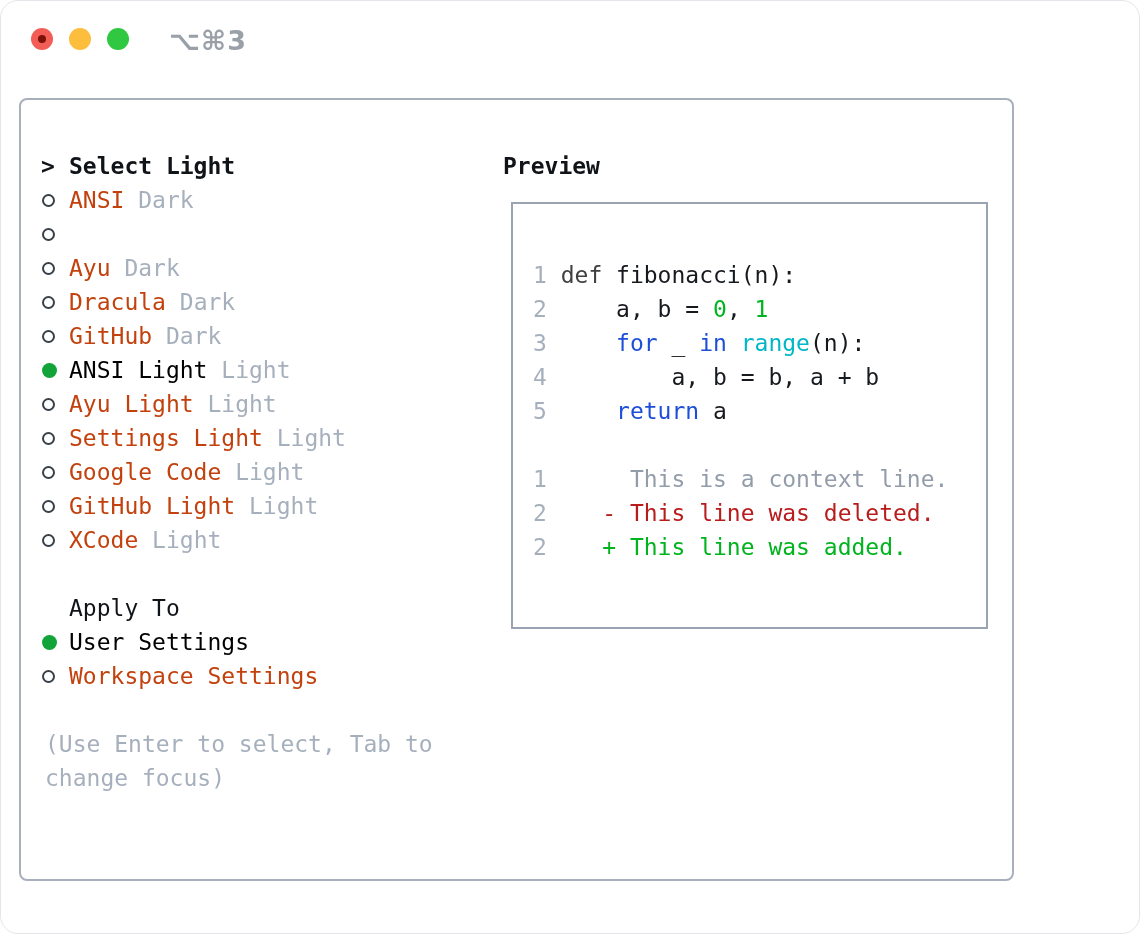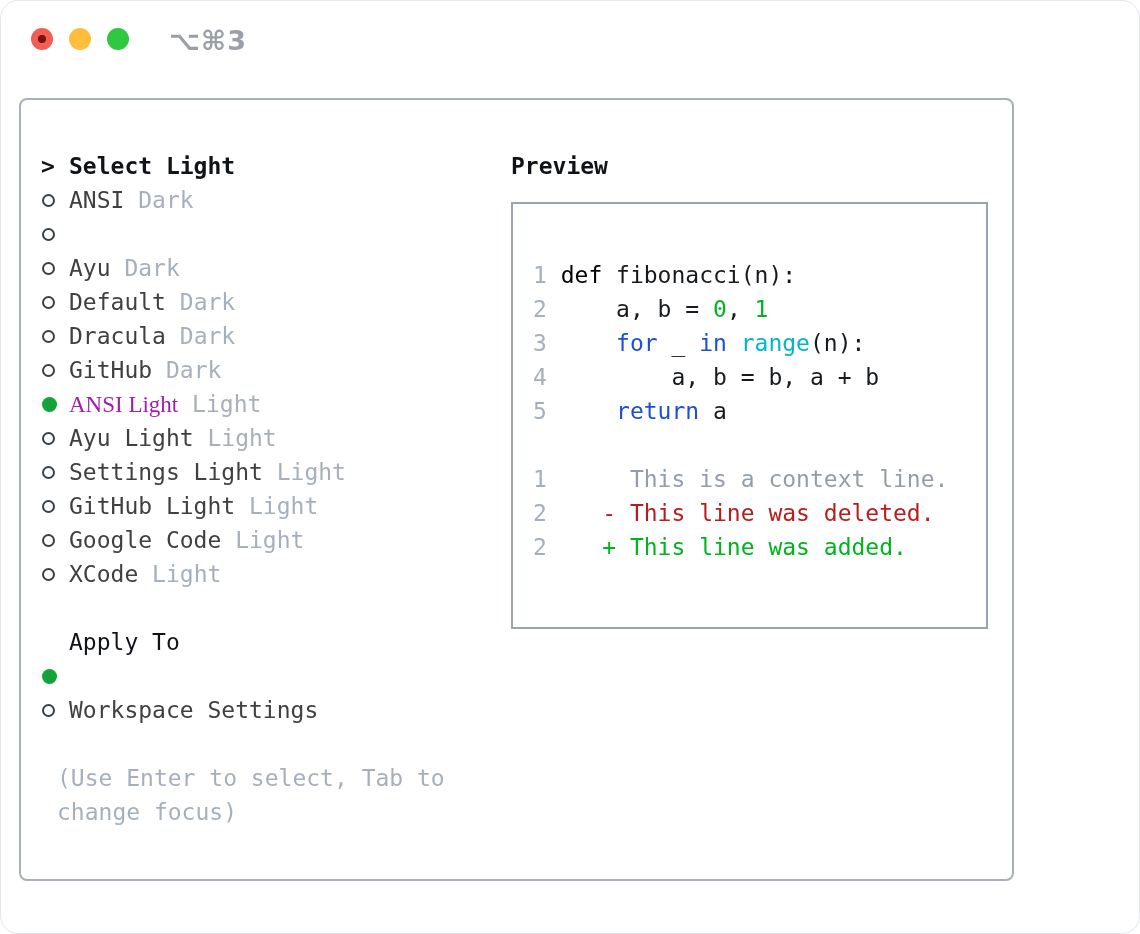--- a/index.html
+++ b/index.html
@@ -45,34 +45,34 @@
     width:28px; flex:0 0 28px; display:flex; align-items:center;
   }
   .radio {
     width:13px; height:13px; border-radius:50%;
     border:2px solid #3a4048; margin-left:1px;
   }
   .radio.on { border:none; width:15px; height:15px; background:#12a438; }
   .prompt { font-weight:bold; color:#101418; }
   .row .label { white-space:pre; }
   .row.title-row .label { font-weight:bold; color:#101418; }
-  .nm { color:#404040; }
-  .row.selected .nm { color:#a21caf;font-family:Liberation Serif, serif; }
+  .nm { color:#c2410c; }
+  .row.selected .nm { color:#000000; }
   .tag { color:#a6b0bd; padding-left:1ch; }
   .spacer { height:34px; }
   .subhead { color:#101418; }
   .hint {
-    margin-left:16px; width:440px; color:#a6b0bd;
+    margin-left:4px; width:440px; color:#a6b0bd;
     font-size:23px; line-height:34px;
   }
 
   
   .preview-title {
     position:absolute; left:482px; top:49px; height:34px; line-height:34px;
-    font-size:23px; font-weight:bold; color:#101418;margin-left:8px;
+    font-size:23px; font-weight:bold; color:#101418;
   }
   .preview-box {
     position:absolute; left:490px; top:102px; width:477px; height:427px;
     border:2px solid #9aa3b1; background:#ffffff;
     padding:54px 0 0 20px; overflow:hidden;
   }
   .cl { height:34px; line-height:34px; font-size:23px; white-space:pre; }
   .cl .ln { display:inline-block; width:1ch; text-align:right; }
   .cl .ct { padding-left:1ch; }
 </style>
@@ -115,26 +115,20 @@
           <div class="row">
             <span class="marker">
               <span class="radio"></span>
             </span>
             <span class="label"><span class="nm">Ayu</span><span class="tag">Dark</span></span>
           </div>
           <div class="row">
             <span class="marker">
               <span class="radio"></span>
             </span>
-            <span class="label"><span class="nm">Default</span><span class="tag">Dark</span></span>
-          </div>
-          <div class="row">
-            <span class="marker">
-              <span class="radio"></span>
-            </span>
             <span class="label"><span class="nm">Dracula</span><span class="tag">Dark</span></span>
           </div>
           <div class="row">
             <span class="marker">
               <span class="radio"></span>
             </span>
             <span class="label"><span class="nm">GitHub</span><span class="tag">Dark</span></span>
           </div>
           <div class="row selected">
             <span class="marker">
@@ -151,27 +145,27 @@
           <div class="row">
             <span class="marker">
               <span class="radio"></span>
             </span>
             <span class="label"><span class="nm">Settings Light</span><span class="tag">Light</span></span>
           </div>
           <div class="row">
             <span class="marker">
               <span class="radio"></span>
             </span>
+            <span class="label"><span class="nm">Google Code</span><span class="tag">Light</span></span>
+          </div>
+          <div class="row">
+            <span class="marker">
+              <span class="radio"></span>
+            </span>
             <span class="label"><span class="nm">GitHub Light</span><span class="tag">Light</span></span>
-          </div>
-          <div class="row">
-            <span class="marker">
-              <span class="radio"></span>
-            </span>
-            <span class="label"><span class="nm">Google Code</span><span class="tag">Light</span></span>
           </div>
           <div class="row">
             <span class="marker">
               <span class="radio"></span>
             </span>
             <span class="label"><span class="nm">XCode</span><span class="tag">Light</span></span>
           </div>
         </div>
 
       <div class="spacer"></div>
@@ -179,39 +173,40 @@
       <div class="row">
         <span class="marker"></span>
         <span class="label subhead">Apply To</span>
       </div>
 
       <div id="apply-list">
           <div class="row selected">
             <span class="marker">
               <span class="radio on"></span>
             </span>
+            <span class="label"><span class="nm">User Settings</span></span>
           </div>
           <div class="row">
             <span class="marker">
               <span class="radio"></span>
             </span>
             <span class="label"><span class="nm">Workspace Settings</span></span>
           </div>
         </div>
 
       <div class="spacer"></div>
 
       <div class="hint">(Use Enter to select, Tab to change focus)</div>
     </div>
 
     <div class="preview-title">Preview</div>
 
     <div class="preview-box">
       <div id="code-lines">
-          <div class="cl"><span class="ln" style="color: rgb(166, 176, 189);">1</span><span class="ct"><span style="color: #000000;">def</span><span style="color: rgb(22, 25, 29);"> fibonacci(n):</span></span></div>
+          <div class="cl"><span class="ln" style="color: rgb(166, 176, 189);">1</span><span class="ct"><span style="color: #404040;">def</span><span style="color: rgb(22, 25, 29);"> fibonacci(n):</span></span></div>
           <div class="cl"><span class="ln" style="color: rgb(166, 176, 189);">2</span><span class="ct"><span style="color: rgb(22, 25, 29);">    a, b = </span><span style="color: rgb(0, 180, 30);">0</span><span style="color: rgb(22, 25, 29);">, </span><span style="color: rgb(0, 180, 30);">1</span></span></div>
           <div class="cl"><span class="ln" style="color: rgb(166, 176, 189);">3</span><span class="ct"><span style="color: rgb(22, 25, 29);">    </span><span style="color: rgb(29, 78, 216);">for</span><span style="color: rgb(22, 25, 29);"> _ </span><span style="color: rgb(29, 78, 216);">in</span><span style="color: rgb(22, 25, 29);"> </span><span style="color: rgb(0, 183, 201);">range</span><span style="color: rgb(22, 25, 29);">(n):</span></span></div>
           <div class="cl"><span class="ln" style="color: rgb(166, 176, 189);">4</span><span class="ct"><span style="color: rgb(22, 25, 29);">        a, b = b, a + b</span></span></div>
           <div class="cl"><span class="ln" style="color: rgb(166, 176, 189);">5</span><span class="ct"><span style="color: rgb(22, 25, 29);">    </span><span style="color: rgb(29, 78, 216); margin-top: 32px;">return</span><span style="color: rgb(22, 25, 29);"> a</span></span></div>
           <div class="cl"><span class="ln" style="color: rgb(166, 176, 189);"></span><span class="ct"></span></div>
           <div class="cl"><span class="ln" style="color: rgb(166, 176, 189);">1</span><span class="ct"><span style="color: rgb(147, 157, 170);">     This is a context line.</span></span></div>
           <div class="cl"><span class="ln" style="color: rgb(166, 176, 189);">2</span><span class="ct"><span style="color: #b91c1c;">   - This line was deleted.</span></span></div>
           <div class="cl"><span class="ln" style="color: rgb(166, 176, 189);">2</span><span class="ct"><span style="color: rgb(0, 180, 30);">   + This line was added.</span></span></div>
         </div>
     </div>

